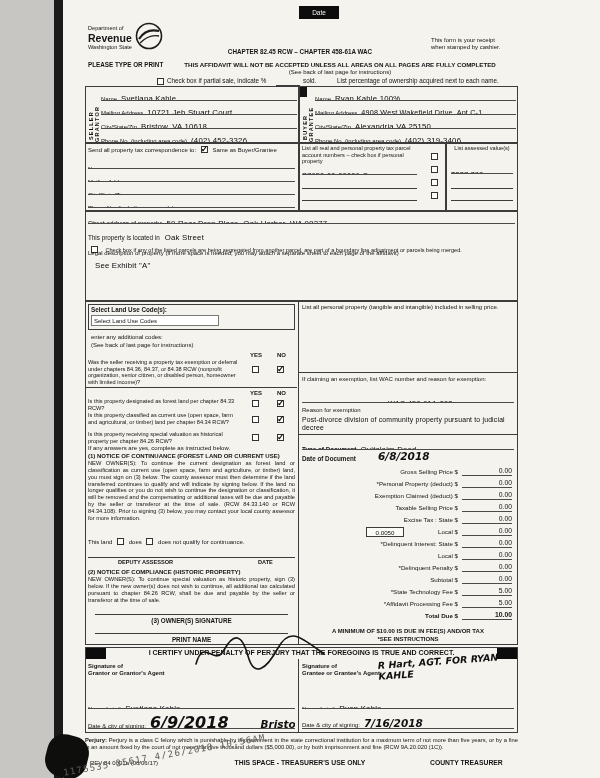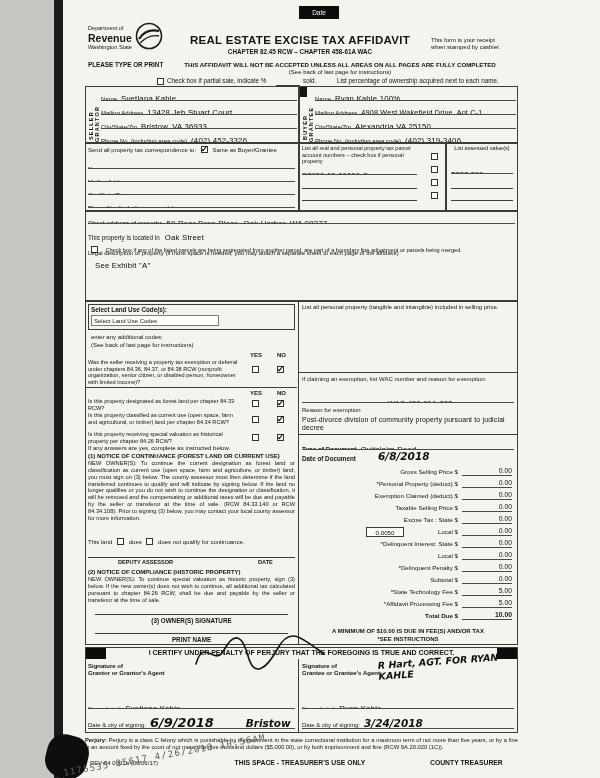--- a/index.html
+++ b/index.html
@@ -55,21 +55,20 @@
     <div class="t55">Washington State</div>
   </div>
   <div class="abs" style="left:134px;top:21px;">
     <svg width="30" height="30" viewBox="0 0 30 30">
       <circle cx="15" cy="15" r="12.5" fill="none" stroke="#1c1c1a" stroke-width="1.6"></circle>
       <path d="M5 18 Q 12 7 25 10" fill="none" stroke="#1c1c1a" stroke-width="2.2"></path>
       <path d="M6 22 Q 15 13 25 15" fill="none" stroke="#1c1c1a" stroke-width="1.4"></path>
     </svg>
   </div>
 
-  <div class="abs ctr b" style="left:160px;top:34px;width:280px;font-size:11.5px;letter-spacing:.3px;">REAL ESTATE EXCISE TAX AFFIDAVIT</div>
   <div class="abs ctr b t63" style="left:160px;top:48px;width:280px;">CHAPTER 82.45 RCW – CHAPTER 458-61A WAC</div>
   <div class="abs" style="left:431px;top:37px;width:88px;">
     <div class="t6">This form is your receipt</div>
     <div class="t6">when stamped by cashier.</div>
   </div>
 
   <div class="abs b t63" style="left:88px;top:61px;">PLEASE TYPE OR PRINT</div>
   <div class="abs ctr b" style="left:170px;top:61px;width:340px;font-size:6.2px;">THIS AFFIDAVIT WILL NOT BE ACCEPTED UNLESS ALL AREAS ON ALL PAGES ARE FULLY COMPLETED</div>
   <div class="abs ctr t6" style="left:170px;top:69px;width:340px;">(See back of last page for instructions)</div>
 
@@ -79,24 +78,24 @@
   <div class="abs t63" style="left:303px;top:77px;">sold.</div>
   <div class="abs t63" style="left:337px;top:77px;width:181px;">List percentage of ownership acquired next to each name.</div>
 
   <div class="box" style="left:85px;top:86px;width:214px;height:57px;"></div>
   <span class="vert" style="left:88px;top:140px;">SELLER</span>
   <span class="vert" style="left:94px;top:142px;">GRANTOR</span>
   <div class="frow" style="left:101px;top:87px;width:196px;height:14px;">
     <span class="lab">Name</span><span class="typed">Svetlana Kahle</span>
   </div>
   <div class="frow" style="left:101px;top:101px;width:196px;height:14px;">
-    <span class="lab">Mailing Address</span><span class="typed">13428 Jeb Stuart Court</span>
+    <span class="lab">Mailing Address</span><span class="typed">10721 Jeb Stuart Court</span>
   </div>
   <div class="frow" style="left:101px;top:115px;width:196px;height:14px;">
-    <span class="lab">City/State/Zip</span><span class="typed">Bristow, VA 36933</span>
+    <span class="lab">City/State/Zip</span><span class="typed">Bristow, VA 10618</span>
   </div>
   <div class="abs" style="left:101px;top:129px;width:196px;height:13px;white-space:nowrap;overflow:hidden;">
     <span class="t6" style="margin-right:4px;">Phone No. (including area code)</span><span class="typed">(402) 452-3326</span>
   </div>
 
   <div class="box" style="left:299px;top:86px;width:219px;height:57px;"></div>
   <div class="abs" style="left:300px;top:87px;width:7px;height:10px;background:#141412;"></div>
   <span class="vert" style="left:302px;top:140px;">BUYER</span>
   <span class="vert" style="left:308px;top:142px;">GRANTEE</span>
   <div class="frow" style="left:315px;top:87px;width:201px;height:14px;">
@@ -313,24 +312,24 @@
   <div class="abs hand" style="left:378px;top:655px;width:140px;font-size:9.5px;transform:rotate(-4deg);">R Hart, AGT. FOR RYAN KAHLE</div>
 
   <div class="frow" style="left:88px;top:697px;width:207px;height:12px;">
     <span class="lab">Name (print)</span><span class="typed">Svetlana Kahle</span>
   </div>
   <div class="frow" style="left:302px;top:697px;width:212px;height:12px;">
     <span class="lab">Name (print)</span><span class="typed">Ryan Kahle</span>
   </div>
 
   <div class="frow" style="left:88px;top:713px;width:207px;height:16px;">
-    <span class="lab">Date &amp; city of signing:</span><span class="hand" style="font-size:13px;margin-right:4px;">6/9/2018</span><span class="hand" style="font-size:10.5px;padding-left:28px;">Bristow VA</span>
+    <span class="lab">Date &amp; city of signing:</span><span class="hand" style="font-size:16px;margin-right:4px;">6/9/2018</span><span class="hand" style="font-size:10.5px;padding-left:28px;">Bristow VA</span>
   </div>
   <div class="frow" style="left:302px;top:713px;width:212px;height:16px;">
-    <span class="lab">Date &amp; city of signing:</span><span class="hand" style="font-size:10.5px;">3/24/2018</span>
+    <span class="lab">Date &amp; city of signing:</span><span class="hand" style="font-size:10.5px;">7/16/2018</span>
   </div>
 
   <div class="abs" style="left:85px;top:737px;width:433px;font-size:5.8px;line-height:1.2;text-align:justify;">
     <span class="b">Perjury:</span>
     <span>Perjury is a class C felony which is punishable by imprisonment in the state correctional institution for a maximum term of not more than five years, or by a fine in an amount fixed by the court of not more than five thousand dollars ($5,000.00), or by both imprisonment and fine (RCW 9A.20.020 (1C)).</span>
   </div>
   <div class="abs t6" style="left:90px;top:760px;">REV 84 0001a (06/06/17)</div>
   <div class="abs ctr b" style="left:180px;top:759px;width:240px;font-size:6.8px;">THIS SPACE - TREASURER'S USE ONLY</div>
   <div class="abs b" style="left:430px;top:759px;font-size:6.8px;">COUNTY TREASURER</div>
 

